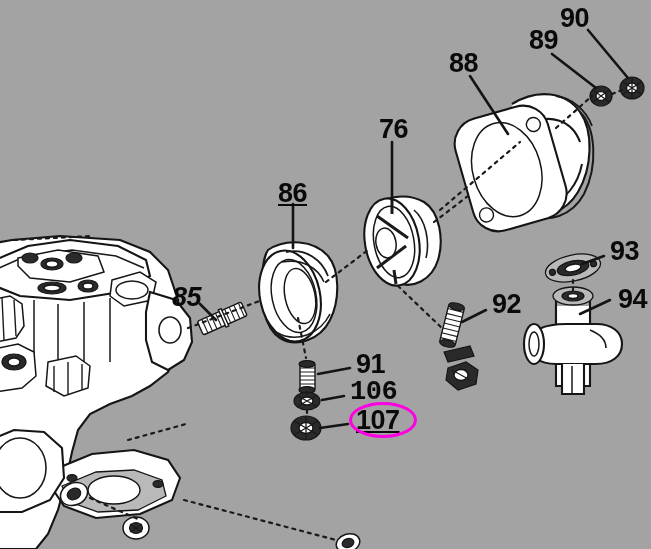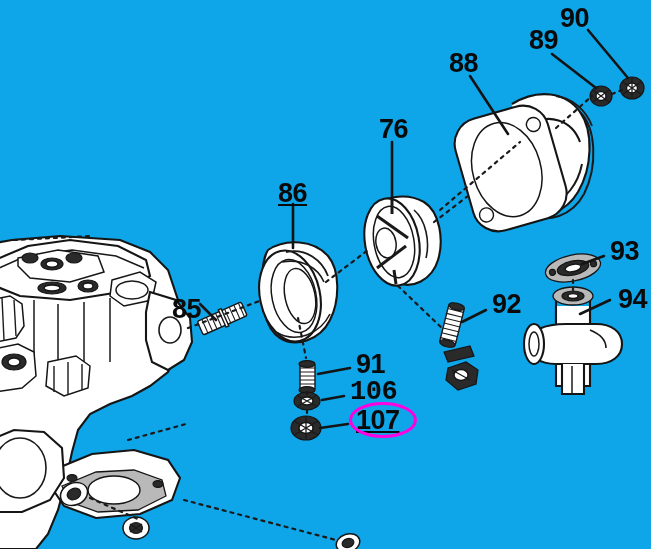--- a/index.html
+++ b/index.html
@@ -51,21 +51,21 @@
   .part-out { stroke: #151515; stroke-width: 2.1; fill: #ffffff; }
   .part-out-thin { stroke: #151515; stroke-width: 1.5; fill: #ffffff; }
   .dk { fill: #2a2a2a; stroke: #151515; stroke-width: 1.2; }
   .mid { fill: #b9b9b9; stroke: #151515; stroke-width: 1.3; }
   .lt { fill: #ffffff; stroke: #151515; stroke-width: 1.4; }
   .thread { stroke: #1d1d1d; stroke-width: 1.1; fill: none; }
 </style>
 </head>
 <body>
 
-<div id="diagram-root" style="background: #0ea5e9; width: 651px; height: 549px;">
+<div id="diagram-root" style="background: #a3a3a3; width: 651px; height: 549px;">
 
   <svg id="parts-svg" viewBox="0 0 651 549">
 
     <g>
 
       <path class="part-out" d="M-10,244 L12,240 L60,236 L120,240 L150,252 L168,270
         L178,300 L180,330 L176,356 L168,372 L150,386 L132,396 L110,404
         L90,414 L78,430 L72,452 L66,480 L58,510 L48,534 L36,549 L-10,549 Z"></path>
 
       <path class="part-out" d="M-10,262 L28,246 L70,240 L118,246 L146,260 L150,276
@@ -310,21 +310,21 @@
   <div class="callout" style="left:560px; top:5px;">90</div>
 
   <div class="callout" style="left:529px; top:27px;">89</div>
 
   <div class="callout" style="left:449px; top:50px;">88</div>
 
   <div class="callout" style="left:379px; top:116px;">76</div>
 
   <div class="callout" style="left:278px; top:180px;text-decoration:underline;">86</div>
 
-  <div class="callout" style="left:172px; top:296px;">85</div>
+  <div class="callout" style="left:172px; top:284px;font-style:italic;">85</div>
 
   <div class="callout" style="left:610px; top:238px;">93</div>
 
   <div class="callout" style="left:618px; top:286px;">94</div>
 
   <div class="callout" style="left:492px; top:291px;">92</div>
 
   <div class="callout" style="left:356px; top:351px;">91</div>
 
   <div class="callout" style="left:350px; top:379px;font-family:Liberation Mono, monospace;">106</div>

